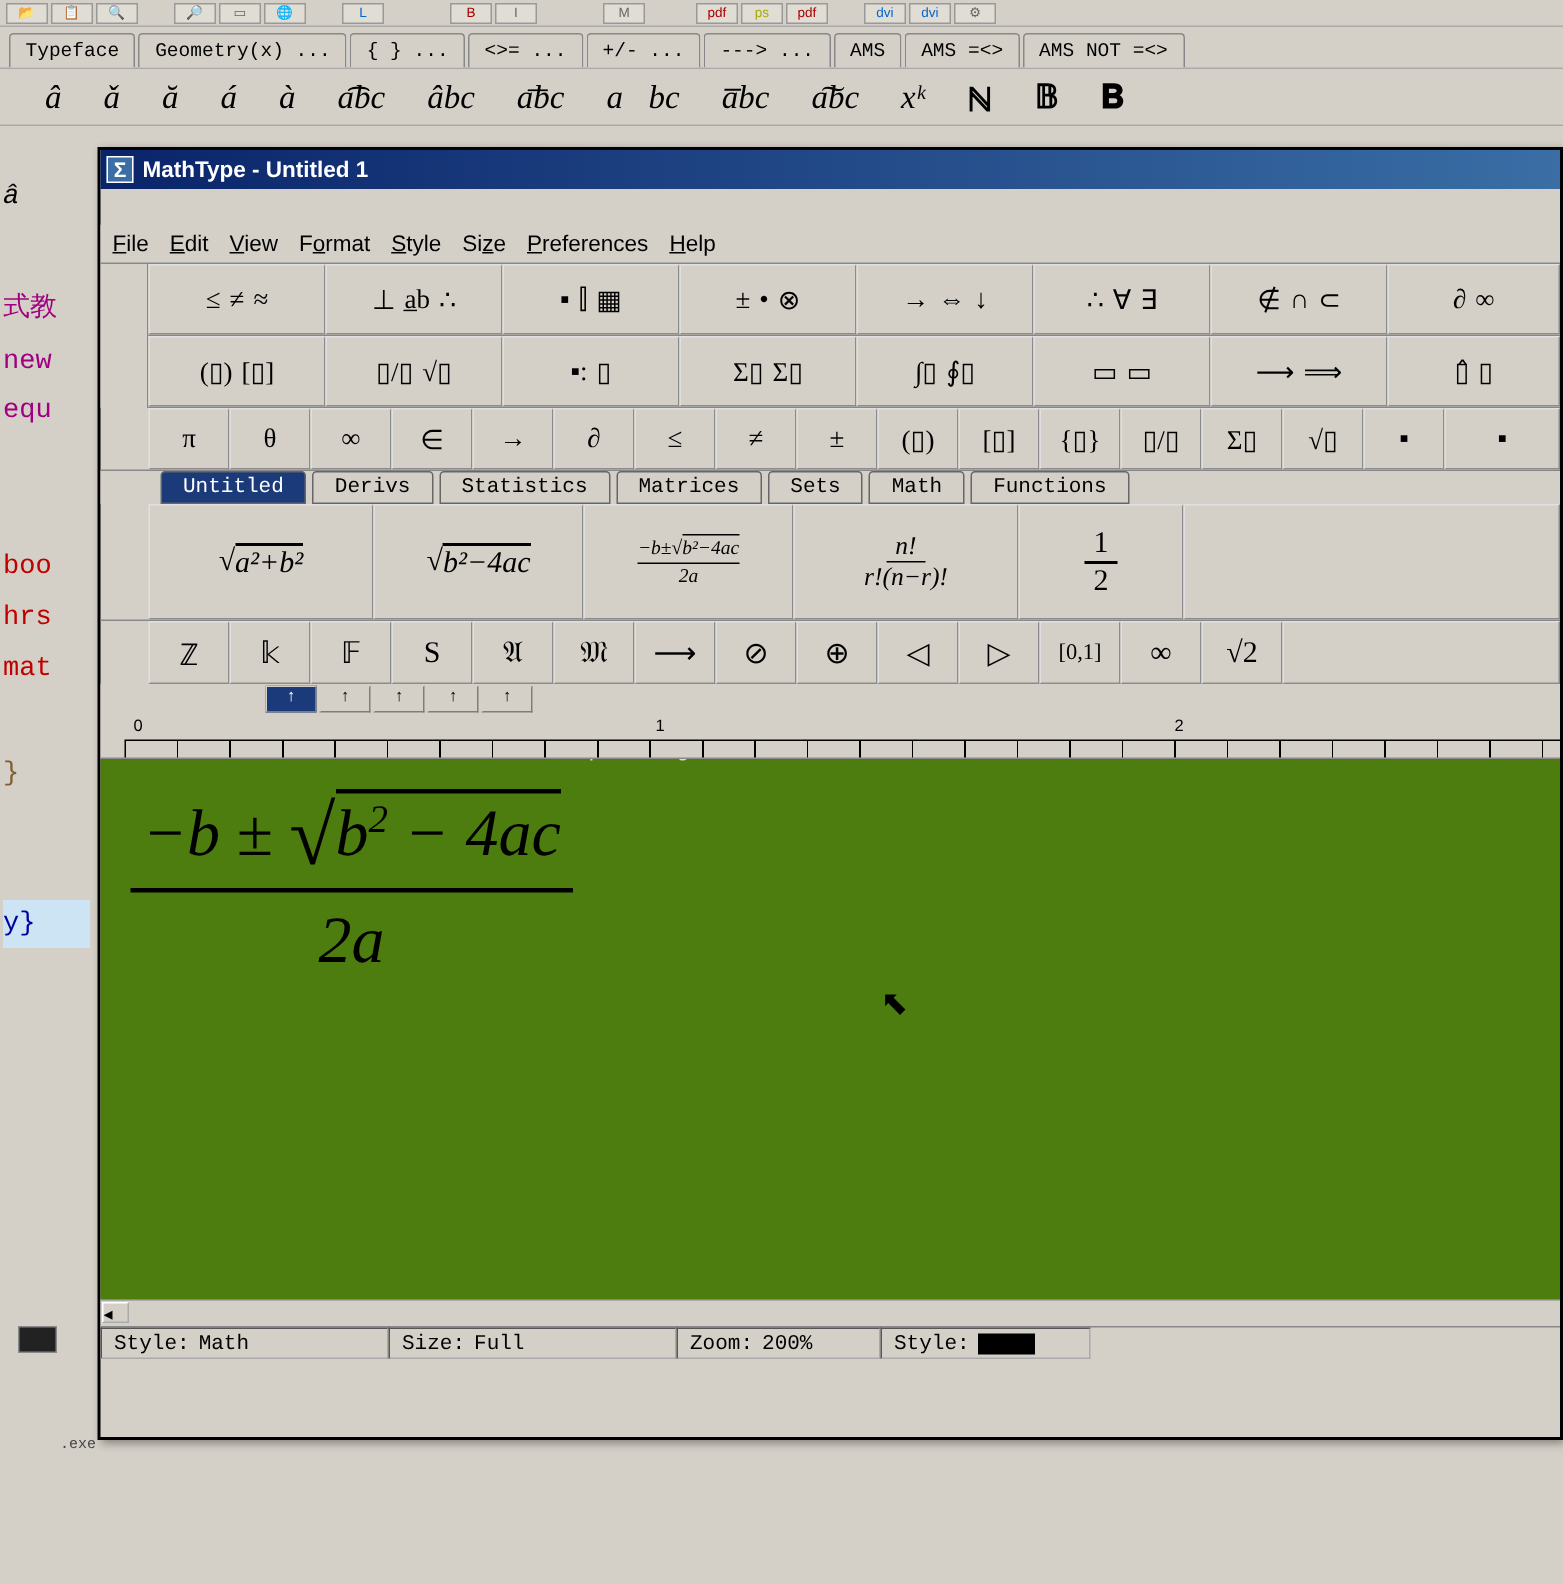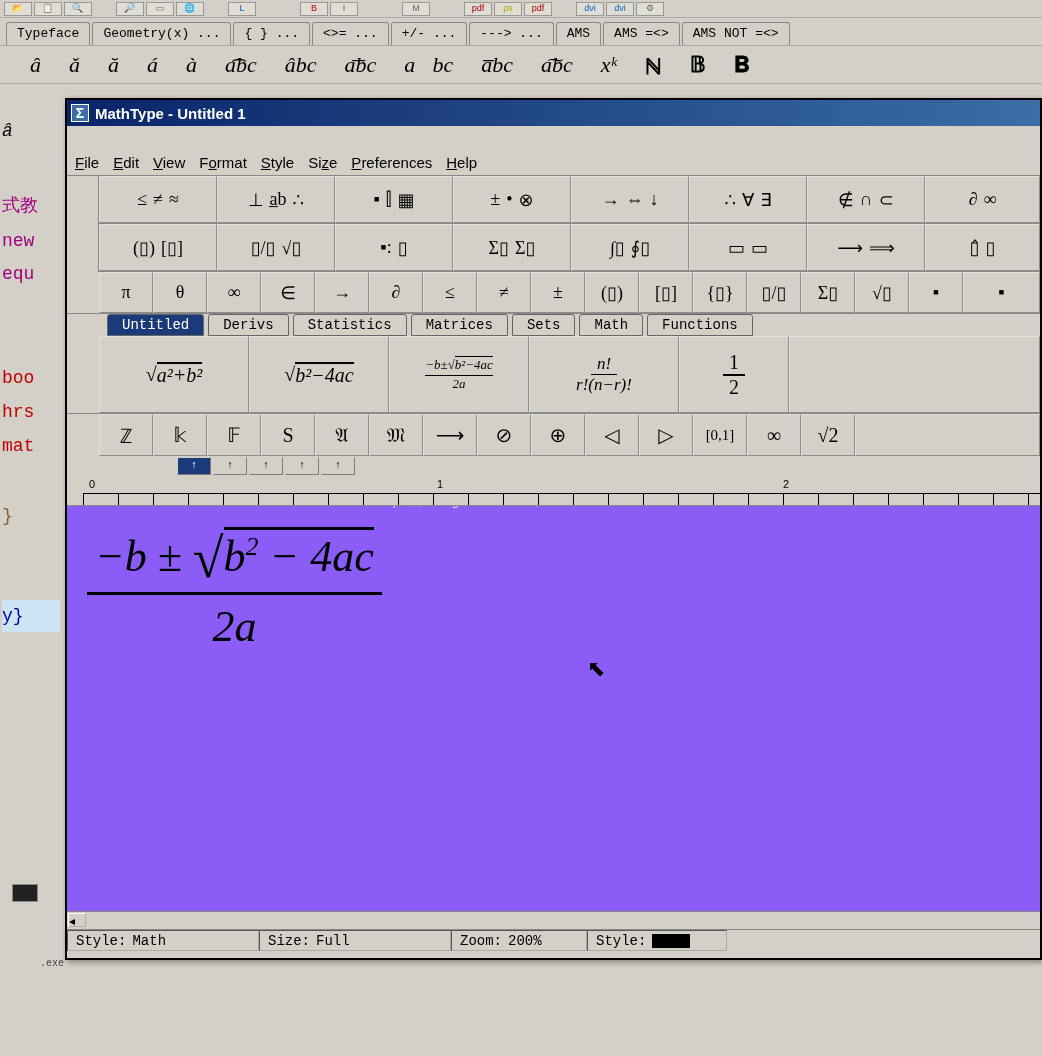--- a/index.html
+++ b/index.html
@@ -42,21 +42,21 @@
 .mt-bbrow { height: 42px; display: flex; }
 .mt-bbcell { border: 1px outset #e0e0e0; width: 54px; display: flex; align-items: center; justify-content: center; font-family: "Times New Roman", serif; font-size: 20px; cursor: pointer; }
 
 .mt-zoomrow { height: 20px; display: flex; padding-left: 110px; background: #d4d0c8; gap: 2px; align-items: center; }
 .mt-zoombtn { width: 34px; height: 18px; border: 1px outset #d4d0c8; background: #d4d0c8; font-size: 11px; text-align: center; cursor: pointer; }
 .mt-zoombtn.active { background: #1a3a7a; color: #fff; }
 
 .mt-ruler { height: 30px; background: #d4d0c8; border-bottom: 1px solid #888; position: relative; font-size: 11px; }
 .mt-rulertick { position: absolute; top: 2px; font-size: 11px; }
 
-.mt-canvas { background: #8b5cf6; height: 405px; position: relative; overflow: hidden; text-decoration: underline; }
+.mt-canvas { background: #4d7c0f; height: 360px; position: relative; overflow: hidden; text-decoration: underline; }
 .mt-equation { position: absolute; left: 20px; top: 10px; font-family: "Times New Roman", serif; font-size: 44px; font-style: italic; text-align: center; }
 .mt-eq-num { border-bottom: 3px solid #000; padding: 4px 8px 8px; white-space: nowrap; }
 .mt-eq-den { padding-top: 6px; }
 .mt-watermark { position: absolute; top: -14px; left: 300px; color: #ddd; font-family: monospace; font-size: 14px; }
 .mt-cursor { position: absolute; left: 520px; top: 150px; font-size: 22px; }
 
 .mt-hscroll { height: 18px; background: #d4d0c8; border-top: 1px solid #888; }
 .mt-hscroll-thumb { width: 18px; height: 14px; background: #d4d0c8; border: 1px outset #fff; margin: 1px; }
 
 .mt-statusbar { height: 22px; background: #d4d0c8; border-top: 1px solid #888; display: flex; font-size: 14px; font-family: "Courier New", monospace; }

